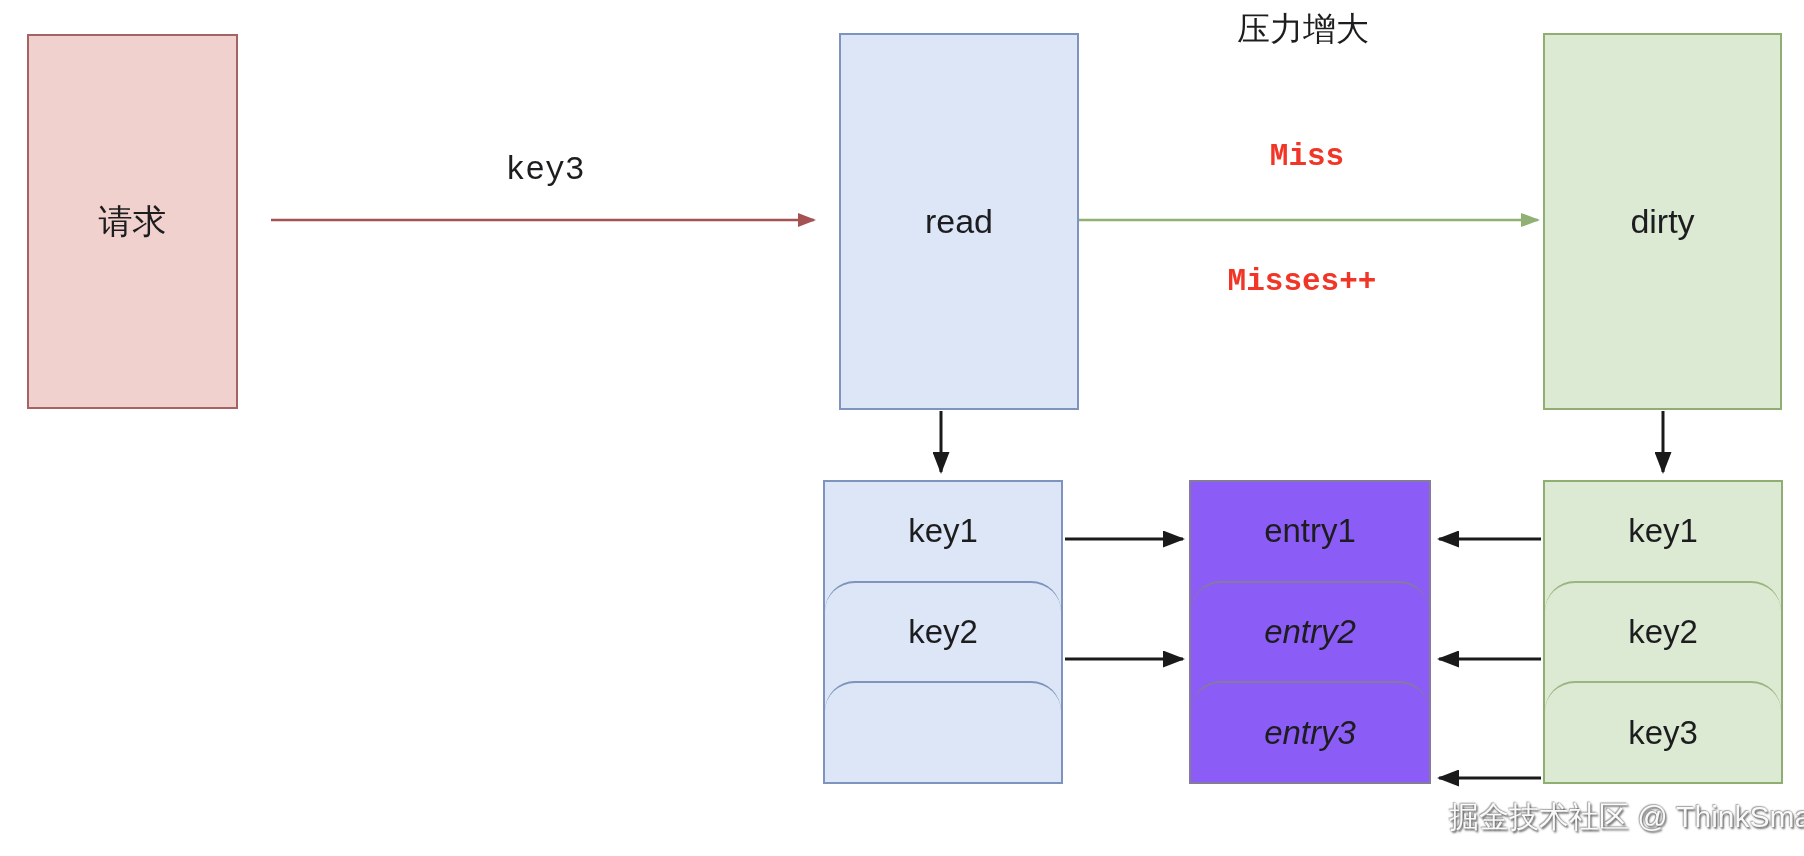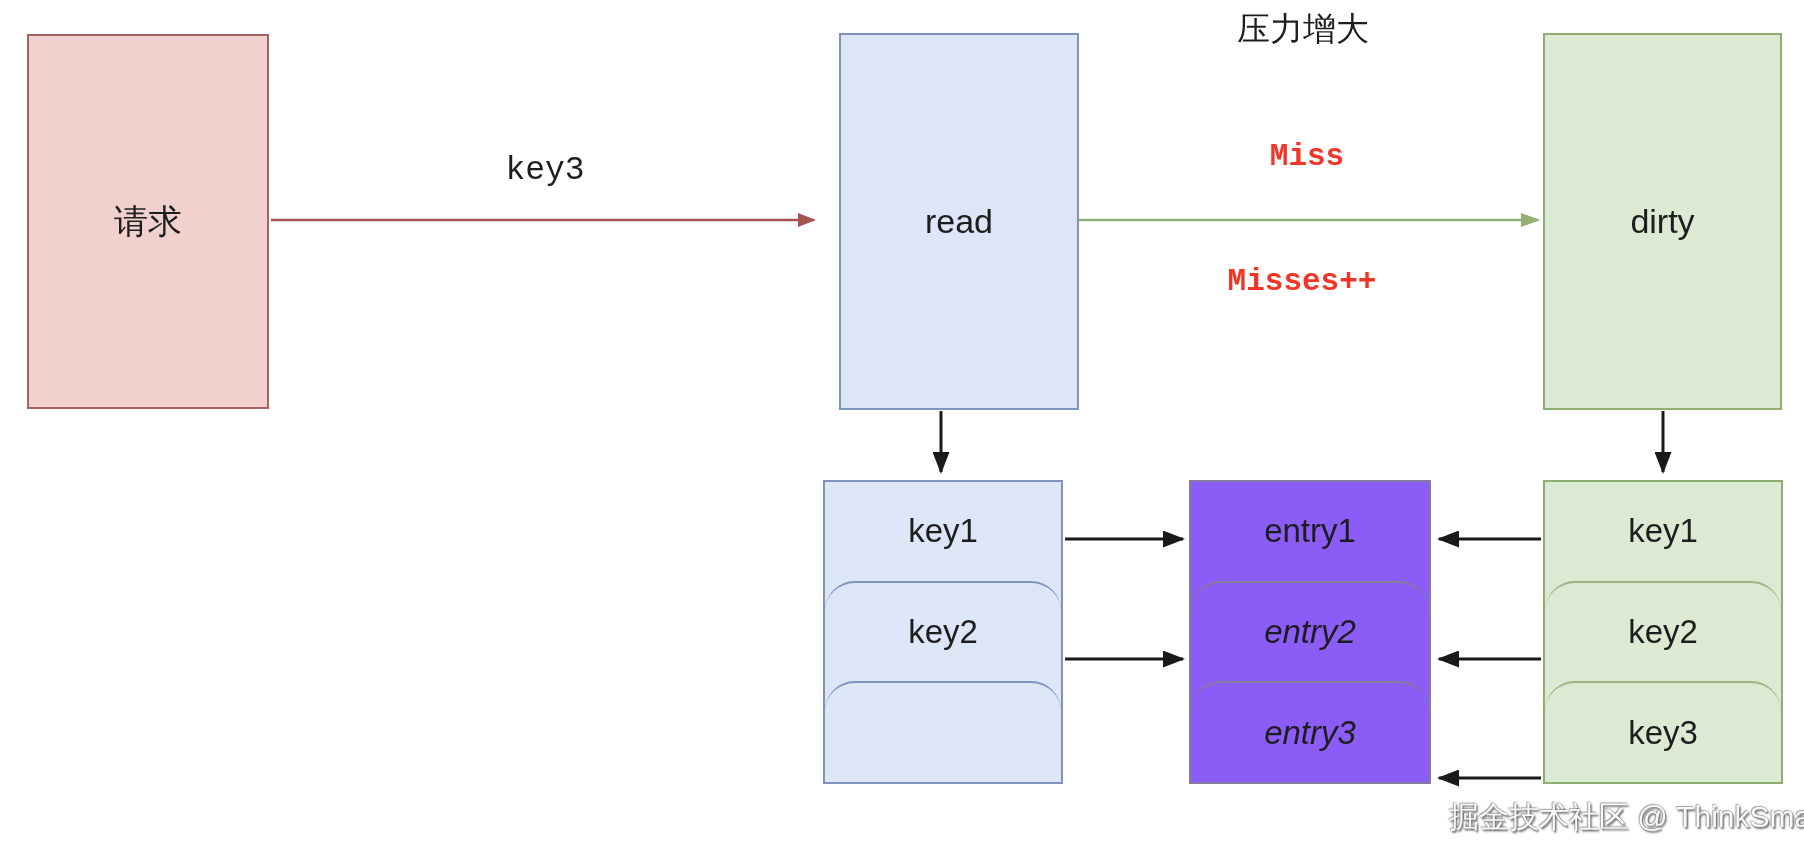--- a/index.html
+++ b/index.html
@@ -9,21 +9,21 @@
     background:#ffffff;
     font-family:"Liberation Sans","DejaVu Sans",sans-serif;
     overflow:hidden;
   }
   .box{
     position:absolute;
     display:flex;align-items:center;justify-content:center;
     font-size:34px;color:#1d1d1f;
     box-sizing:border-box;
   }
-  .box-request{left:27px;top:34px;width:242px;height:375px;
+  .box-request{left:27px;top:34px;width:211px;height:375px;
     background:#f0d1ce;border:2.5px solid #a66363;}
   .box-read{left:819px;top:33px;width:240px;height:377px;
     background:#dce6f6;border:2px solid #7e93bd;margin-left:20px;}
   .box-dirty{left:1543px;top:33px;width:239px;height:377px;
     background:#dcead3;border:2px solid #8fae72;}
 
   .table{
     position:absolute;top:480px;height:304px;width:240px;
     display:flex;flex-direction:column;
     box-sizing:border-box;

